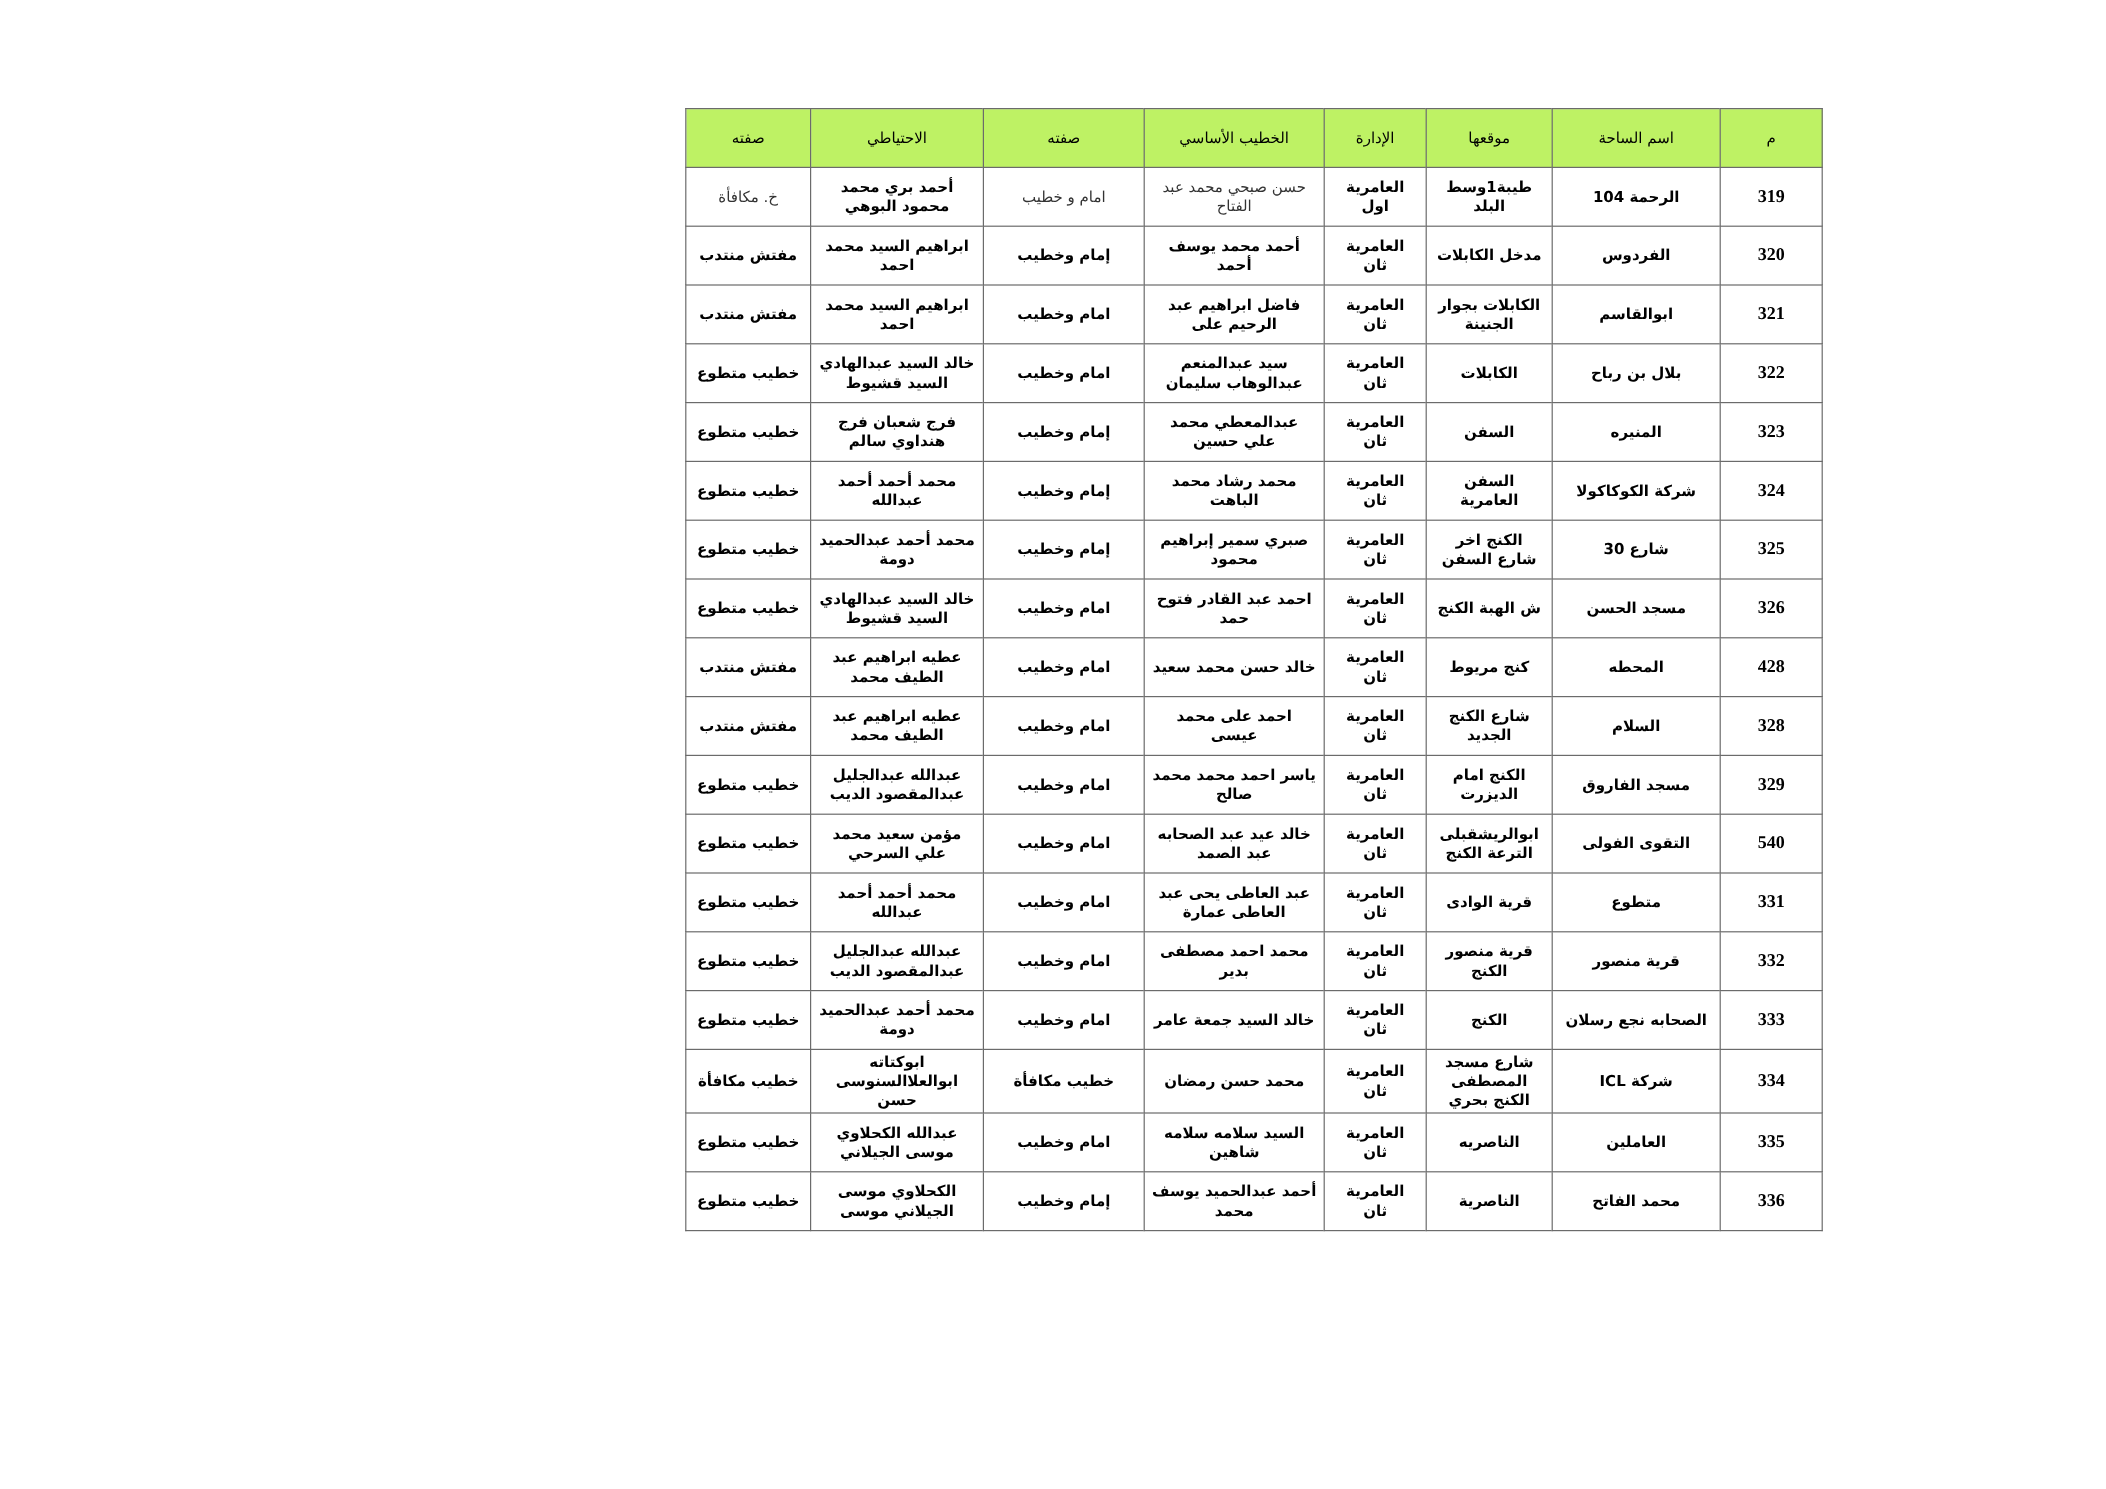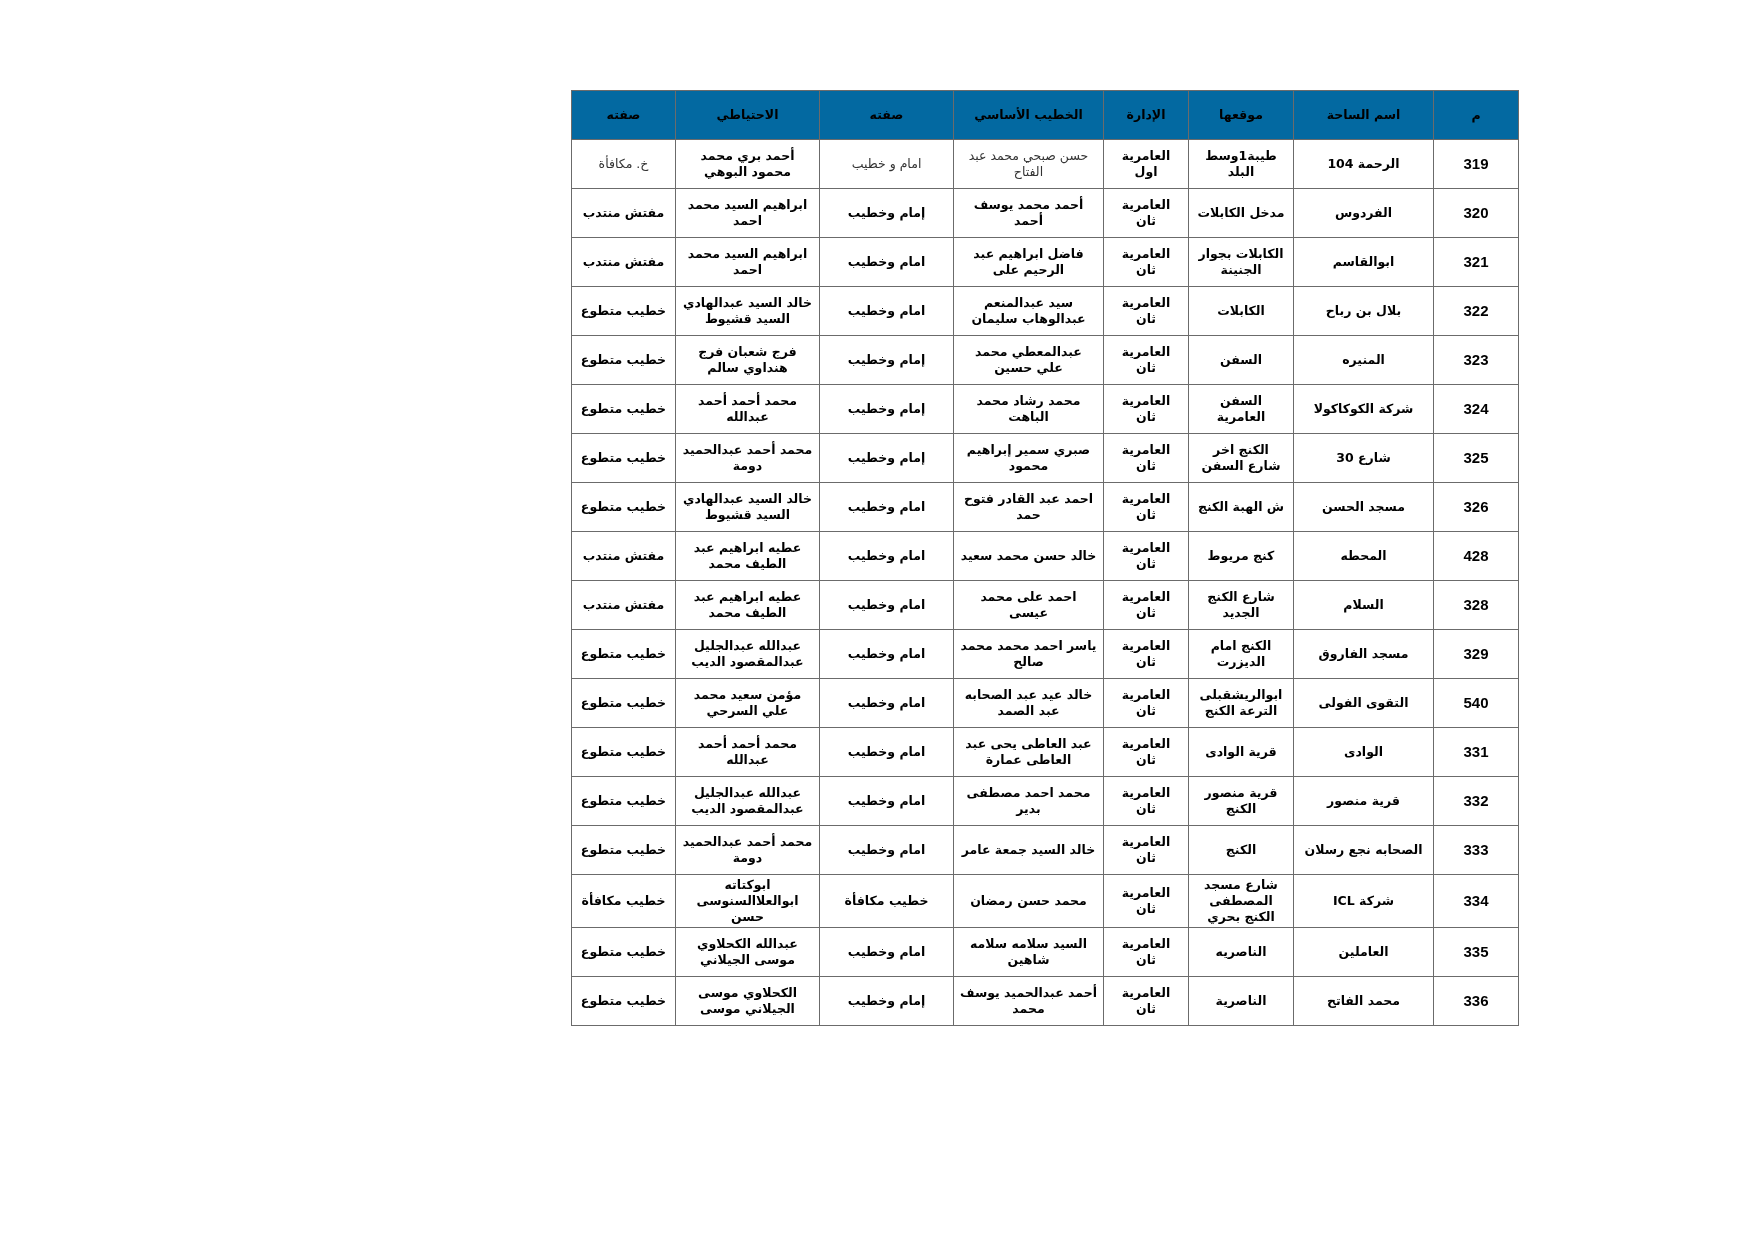--- a/index.html
+++ b/index.html
@@ -8,25 +8,25 @@
   .page { position: absolute; left: 0; top: 0; width: 1755px; height: 1241px; background: #fff; }
   table.roster {
     position: absolute; left: 571px; top: 90px; width: 948px;
     border-collapse: collapse; direction: rtl; table-layout: fixed;
   }
   table.roster th, table.roster td {
     border: 1.5px solid #6b6b6b; text-align: center; vertical-align: middle;
     font-size: 12.5px; line-height: 16px; color: #000; padding: 2px 6px;
   }
   table.roster th {
-    background: #0369a1; font-weight: bold; height: 44px; font-size: 12.5px;
+    background: #bef264; font-weight: normal; height: 44px; font-size: 12.5px;
   }
   table.roster td { height: 44px; font-weight: bold; }
   table.roster tr.tall td { height: 48px; }
-  table.roster td.num { font-family: Liberation Sans, sans-serif; font-size: 15px; font-weight: bold; }
+  table.roster td.num { font-family: Liberation Serif, serif; font-size: 15px; font-weight: bold; }
   table.roster td.light { font-weight: normal; color: #333; }
   .c-num { width: 85px; } .c-name { width: 140px; } .c-loc { width: 105px; }
   .c-admin { width: 85px; } .c-main { width: 150px; } .c-role1 { width: 134px; }
   .c-alt { width: 144px; } .c-role2 { width: 104px; }
 </style>
 </head>
 <body>
 
 <div class="page">
   <table class="roster">
@@ -180,21 +180,21 @@
     <td>ابوالريشقبلى الترعة الكنج</td>
     <td>العامرية ثان</td>
     <td>خالد عيد عبد الصحابه عبد الصمد</td>
     <td>امام وخطيب</td>
     <td>مؤمن سعيد محمد علي السرحي</td>
     <td>خطيب متطوع</td>
   </tr>
 
   <tr>
     <td class="num">331</td>
-    <td>الوادى</td>
+    <td>متطوع</td>
     <td>قرية الوادى</td>
     <td>العامرية ثان</td>
     <td>عبد العاطى يحى عبد العاطى عمارة</td>
     <td>امام وخطيب</td>
     <td>محمد أحمد أحمد عبدالله</td>
     <td>خطيب متطوع</td>
   </tr>
 
   <tr>
     <td class="num">332</td>

